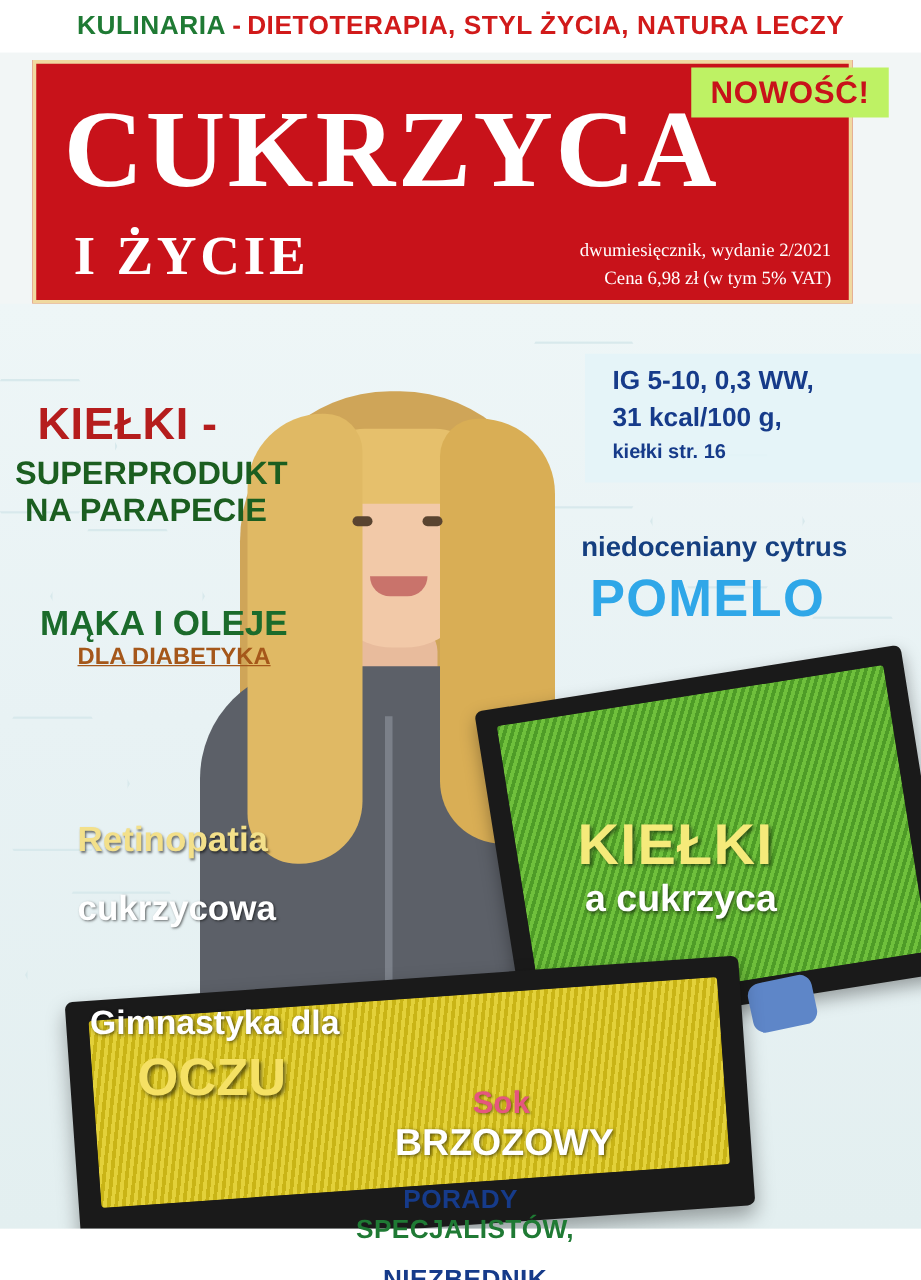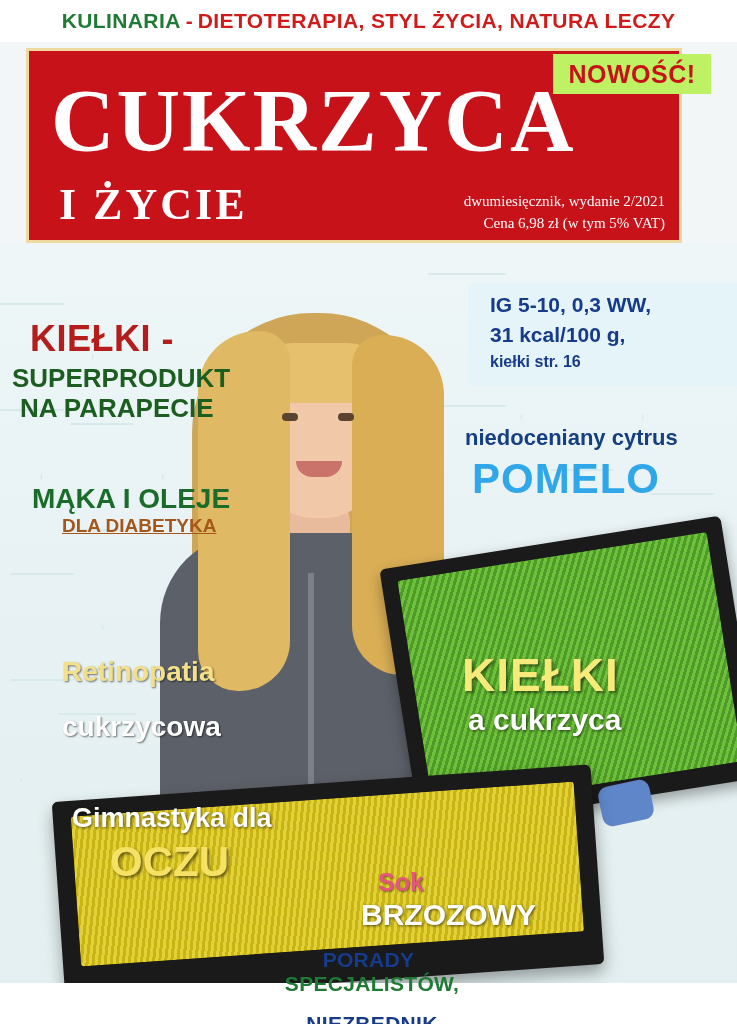--- a/index.html
+++ b/index.html
@@ -348,21 +348,20 @@
     position: absolute;
     left: 378px; top: 625px;
     font-size: 25px; font-weight: bold; color: #e5567f;
     text-shadow: 1px 1px 2px rgba(0,0,0,.45);
   }
   .sok-2 {
     position: absolute;
     left: 316px; top: 655px;
     font-size: 30px; font-weight: bold; color: #ffffff;
     text-shadow: 1px 1px 3px rgba(0,0,0,.6);
-    margin-left: 45px;
   }
 
   
   .bottom-strip {
     position: absolute;
     left: 0; top: 983px;
     width: 737px; height: 41px;
     background: #ffffff;
     display: flex;
     align-items: center;

